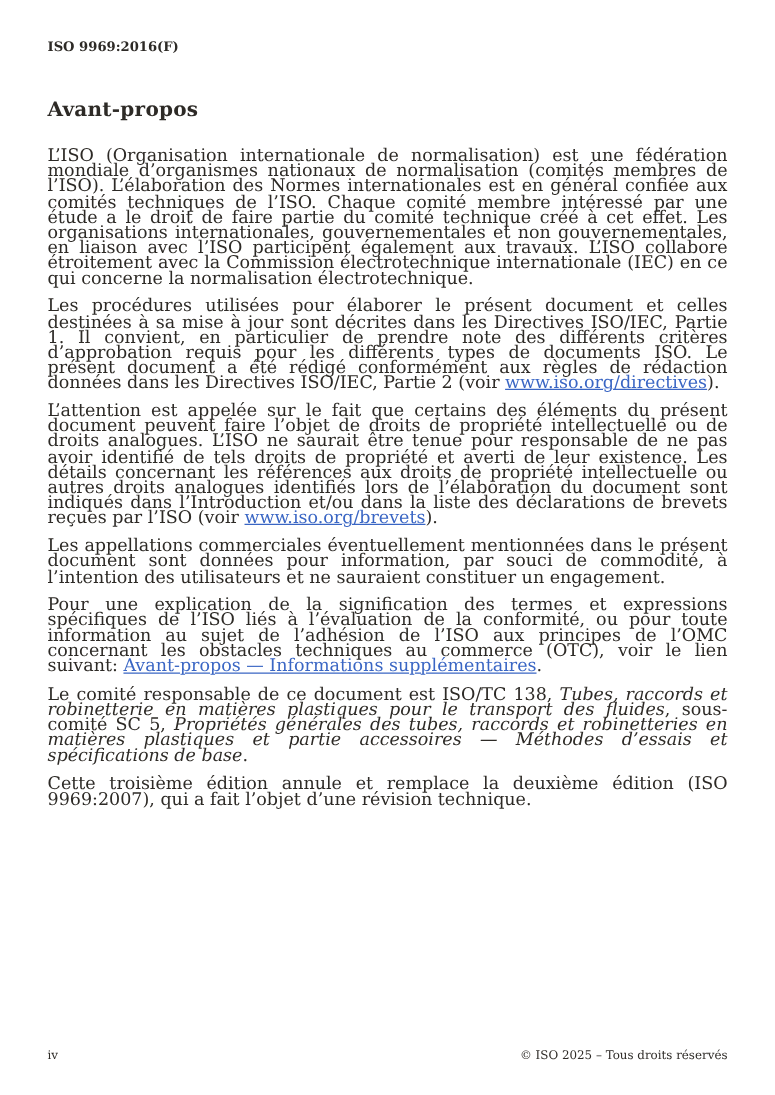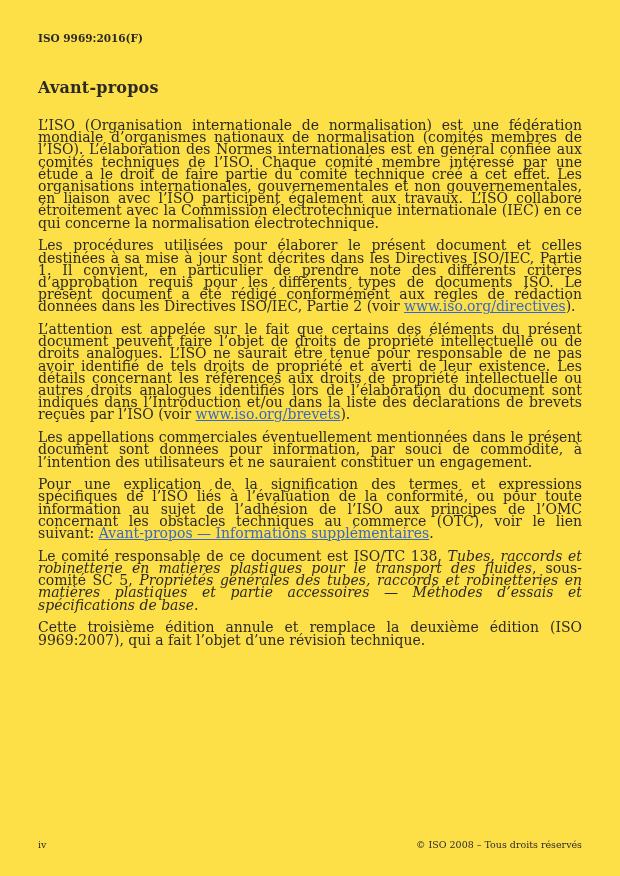--- a/index.html
+++ b/index.html
@@ -4,21 +4,21 @@
 <style>
   html, body {
     margin: 0;
     padding: 0;
     background: #e8e8e8;
   }
   .page {
     position: relative;
     width: 620px;
     height: 876px;
-    background: #fde047;
+    background: #ffffff;
     font-family: "DejaVu Serif", serif;
     color: #2d2a26;
     overflow: hidden;
   }
   .doc-header {
     position: absolute;
     top: 32px;
     left: 38px;
     font-weight: bold;
     font-size: 10.5px;
@@ -75,16 +75,16 @@
     <p class="para">Les procédures utilisées pour élaborer le présent document et celles destinées à sa mise à jour sont décrites dans les Directives ISO/IEC, Partie 1. Il convient, en particulier de prendre note des différents critères d’approbation requis pour les différents types de documents ISO. Le présent document a été rédigé conformément aux règles de rédaction données dans les Directives ISO/IEC, Partie 2 (voir <a class="link" href="#">www.iso.org/directives</a>).</p>
     <p class="para">L’attention est appelée sur le fait que certains des éléments du présent document peuvent faire l’objet de droits de propriété intellectuelle ou de droits analogues. L’ISO ne saurait être tenue pour responsable de ne pas avoir identifié de tels droits de propriété et averti de leur existence. Les détails concernant les références aux droits de propriété intellectuelle ou autres droits analogues identifiés lors de l’élaboration du document sont indiqués dans l’Introduction et/ou dans la liste des déclarations de brevets reçues par l’ISO (voir <a class="link" href="#">www.iso.org/brevets</a>).</p>
     <p class="para">Les appellations commerciales éventuellement mentionnées dans le présent document sont données pour information, par souci de commodité, à l’intention des utilisateurs et ne sauraient constituer un engagement.</p>
     <p class="para">Pour une explication de la signification des termes et expressions spécifiques de l’ISO liés à l’évaluation de la conformité, ou pour toute information au sujet de l’adhésion de l’ISO aux principes de l’OMC concernant les obstacles techniques au commerce (OTC), voir le lien suivant: <a class="link" href="#">Avant-propos — Informations supplémentaires</a>.</p>
     <p class="para">Le comité responsable de ce document est ISO/TC 138, <i>Tubes, raccords et robinetterie en matières plastiques pour le transport des fluides</i>, sous-comité SC 5, <i>Propriétés générales des tubes, raccords et robinetteries en matières plastiques et partie accessoires — Méthodes d’essais et spécifications de base</i>.</p>
     <p class="para">Cette troisième édition annule et remplace la deuxième édition (ISO 9969:2007), qui a fait l’objet d’une révision technique.</p>
   </div>
 
   <div class="footer">
     <span>iv</span>
-    <span>© ISO 2008 – Tous droits réservés</span>
+    <span>© ISO 2025 – Tous droits réservés</span>
   </div>
 
 </div>
 
 </body></html>

